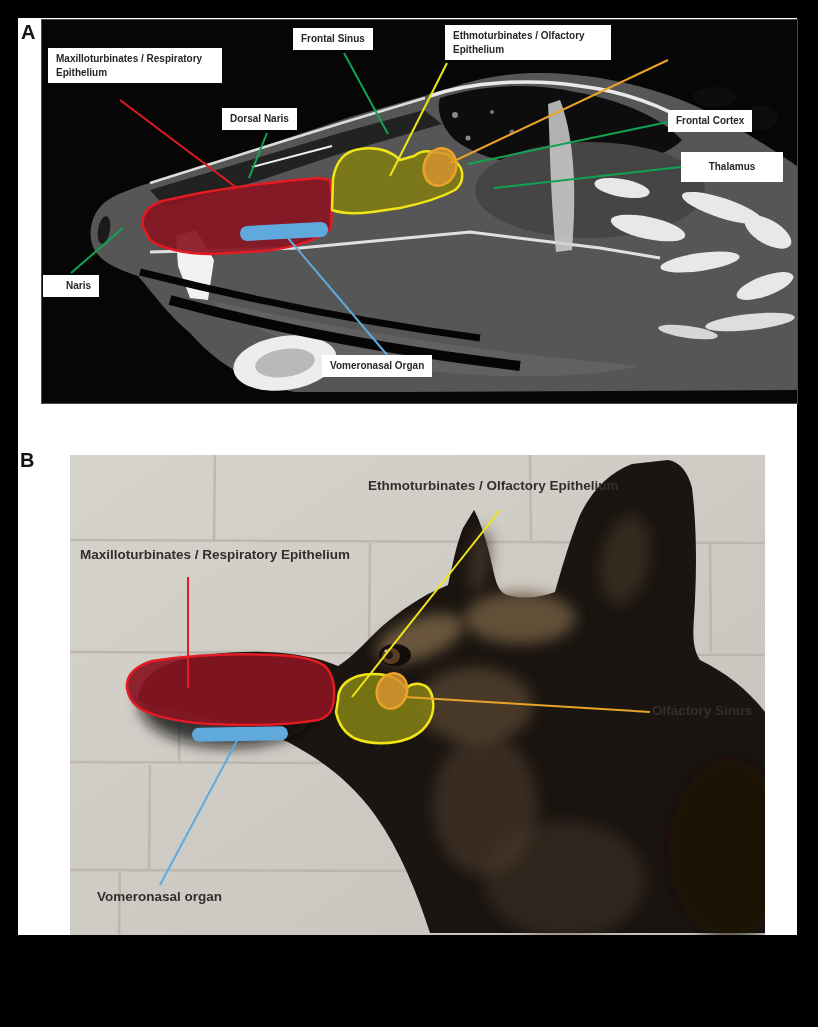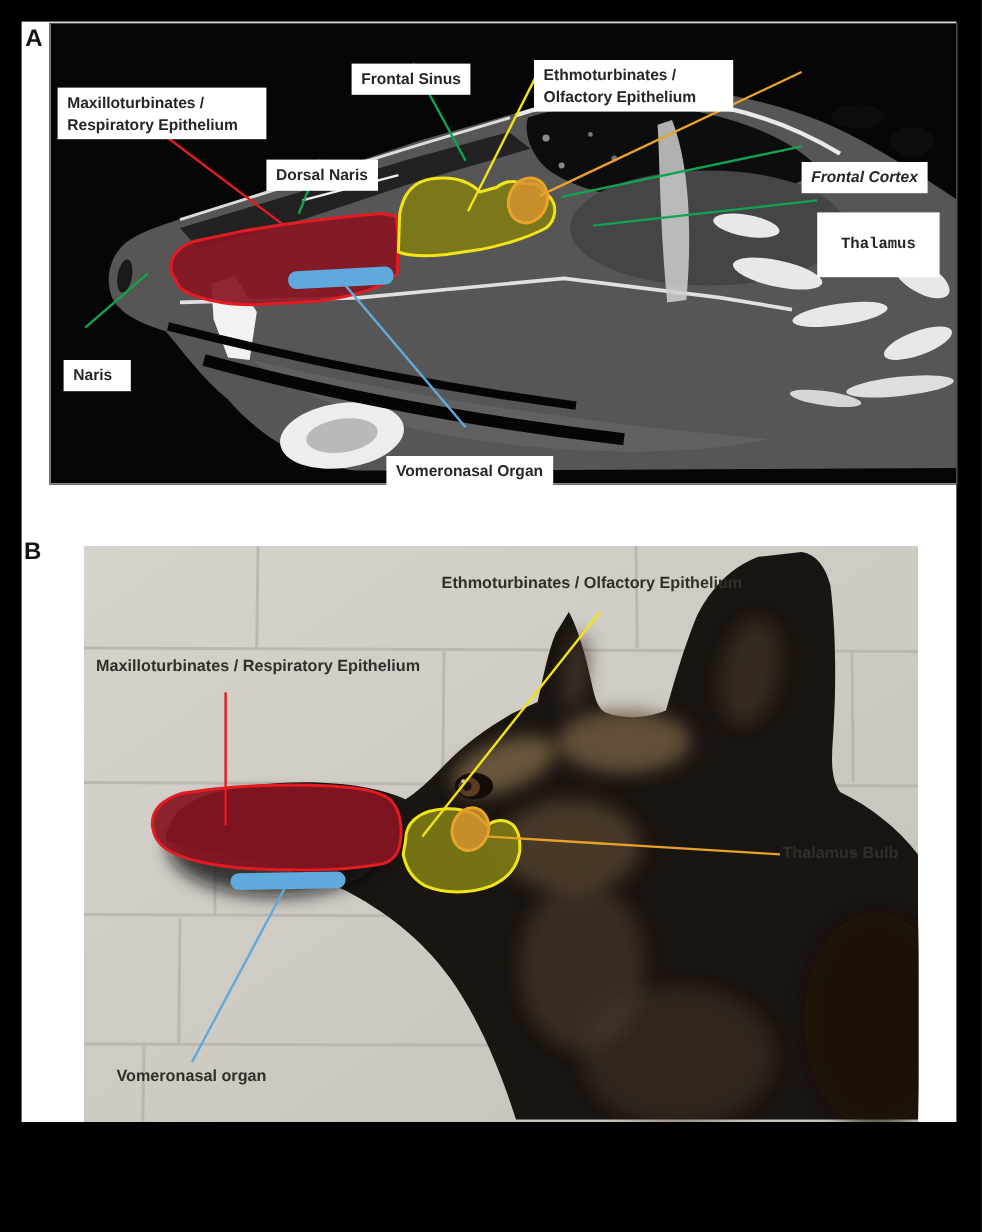--- a/index.html
+++ b/index.html
@@ -12,23 +12,22 @@
   .panel svg{display:block;}
   #panelA{left:24px;top:2px;width:755px;height:383px;outline:1px solid #4a4a4a;}
   #panelB{left:52px;top:437px;width:695px;height:480px;}
   .panel-tag{
     position:absolute;font-weight:bold;font-size:20px;color:#141414;line-height:1;
   }
   #tagA{left:3px;top:4px;}
   #tagB{left:2px;top:432px;}
   .ct-label{
     position:absolute;background:#ffffff;color:#262626;
-    font-weight:bold;font-size:13px;line-height:1.35;padding:4px 8px;
+    font-weight:bold;font-size:10px;line-height:1.35;padding:4px 8px;
     white-space:normal;
-    margin-top:25px;
   }
   .photo-label{
     position:absolute;color:#332e29;font-weight:bold;font-size:13.5px;line-height:1.2;
     white-space:nowrap;
   }
 </style>
 </head>
 <body>
 
 <div class="page">
@@ -112,24 +111,24 @@
           <line x1="668" y1="122" x2="468" y2="164" stroke="#12a352"></line>
           <line x1="681" y1="167" x2="494" y2="188" stroke="#12a352"></line>
           <line x1="71" y1="273" x2="123" y2="228" stroke="#12a352"></line>
           <line x1="388" y1="356" x2="288" y2="238" stroke="#5fa9dc"></line>
         </g>
       </svg>
 
       <div class="ct-label" style="left:6px;top:28px;width:158px;">Maxilloturbinates / Respiratory Epithelium</div>
       <div class="ct-label" style="left:251px;top:8px;">Frontal Sinus</div>
       <div class="ct-label" style="left:403px;top:5px;width:150px;">Ethmoturbinates / Olfactory Epithelium</div>
-      <div class="ct-label" style="left:626px;top:90px;font-style:italic;">Frontal Cortex</div>
-      <div class="ct-label" style="left:639px;top:132px;width:74px;text-align:center;padding:18px 14px;font-family:Liberation Mono, monospace;">Thalamus</div>
+      <div class="ct-label" style="left:626px;top:90px;">Frontal Cortex</div>
+      <div class="ct-label" style="left:639px;top:132px;width:74px;text-align:center;padding:8px 14px;">Thalamus</div>
       <div class="ct-label" style="left:180px;top:88px;">Dorsal Naris</div>
-      <div class="ct-label" style="left:11px;top:255px;min-width:40px;text-align:left;">Naris</div>
+      <div class="ct-label" style="left:1px;top:255px;min-width:40px;text-align:right;">Naris</div>
       <div class="ct-label" style="left:280px;top:335px;">Vomeronasal Organ</div>
     </div>
 
     <div class="panel-tag" id="tagB">B</div>
 
     <div class="panel" id="panelB">
       <svg width="695" height="480" viewBox="70 455 695 480">
         <defs>
           <linearGradient id="wallGrad" x1="0" y1="0" x2="1" y2="1">
             <stop offset="0" stop-color="#d6d3cd"></stop>
@@ -207,18 +206,18 @@
         <g stroke-width="2">
           <line x1="188" y1="577" x2="188" y2="688" stroke="#e31b23"></line>
           <line x1="500" y1="510" x2="352" y2="697" stroke="#f2e516"></line>
           <line x1="405" y1="697" x2="650" y2="712" stroke="#eaa32a"></line>
           <line x1="240" y1="735" x2="160" y2="885" stroke="#5fa9dc"></line>
         </g>
       </svg>
 
       <div class="photo-label" style="left:10px;top:92px;">Maxilloturbinates / Respiratory Epithelium</div>
       <div class="photo-label" style="left:298px;top:23px;">Ethmoturbinates / Olfactory Epithelium</div>
-      <div class="photo-label" style="left:582px;top:248px;">Thalamus Bulb</div>
+      <div class="photo-label" style="left:582px;top:248px;">Olfactory Sinus</div>
       <div class="photo-label" style="left:27px;top:434px;">Vomeronasal organ</div>
     </div>
 
   </div>
 </div>
 
 </body></html>

